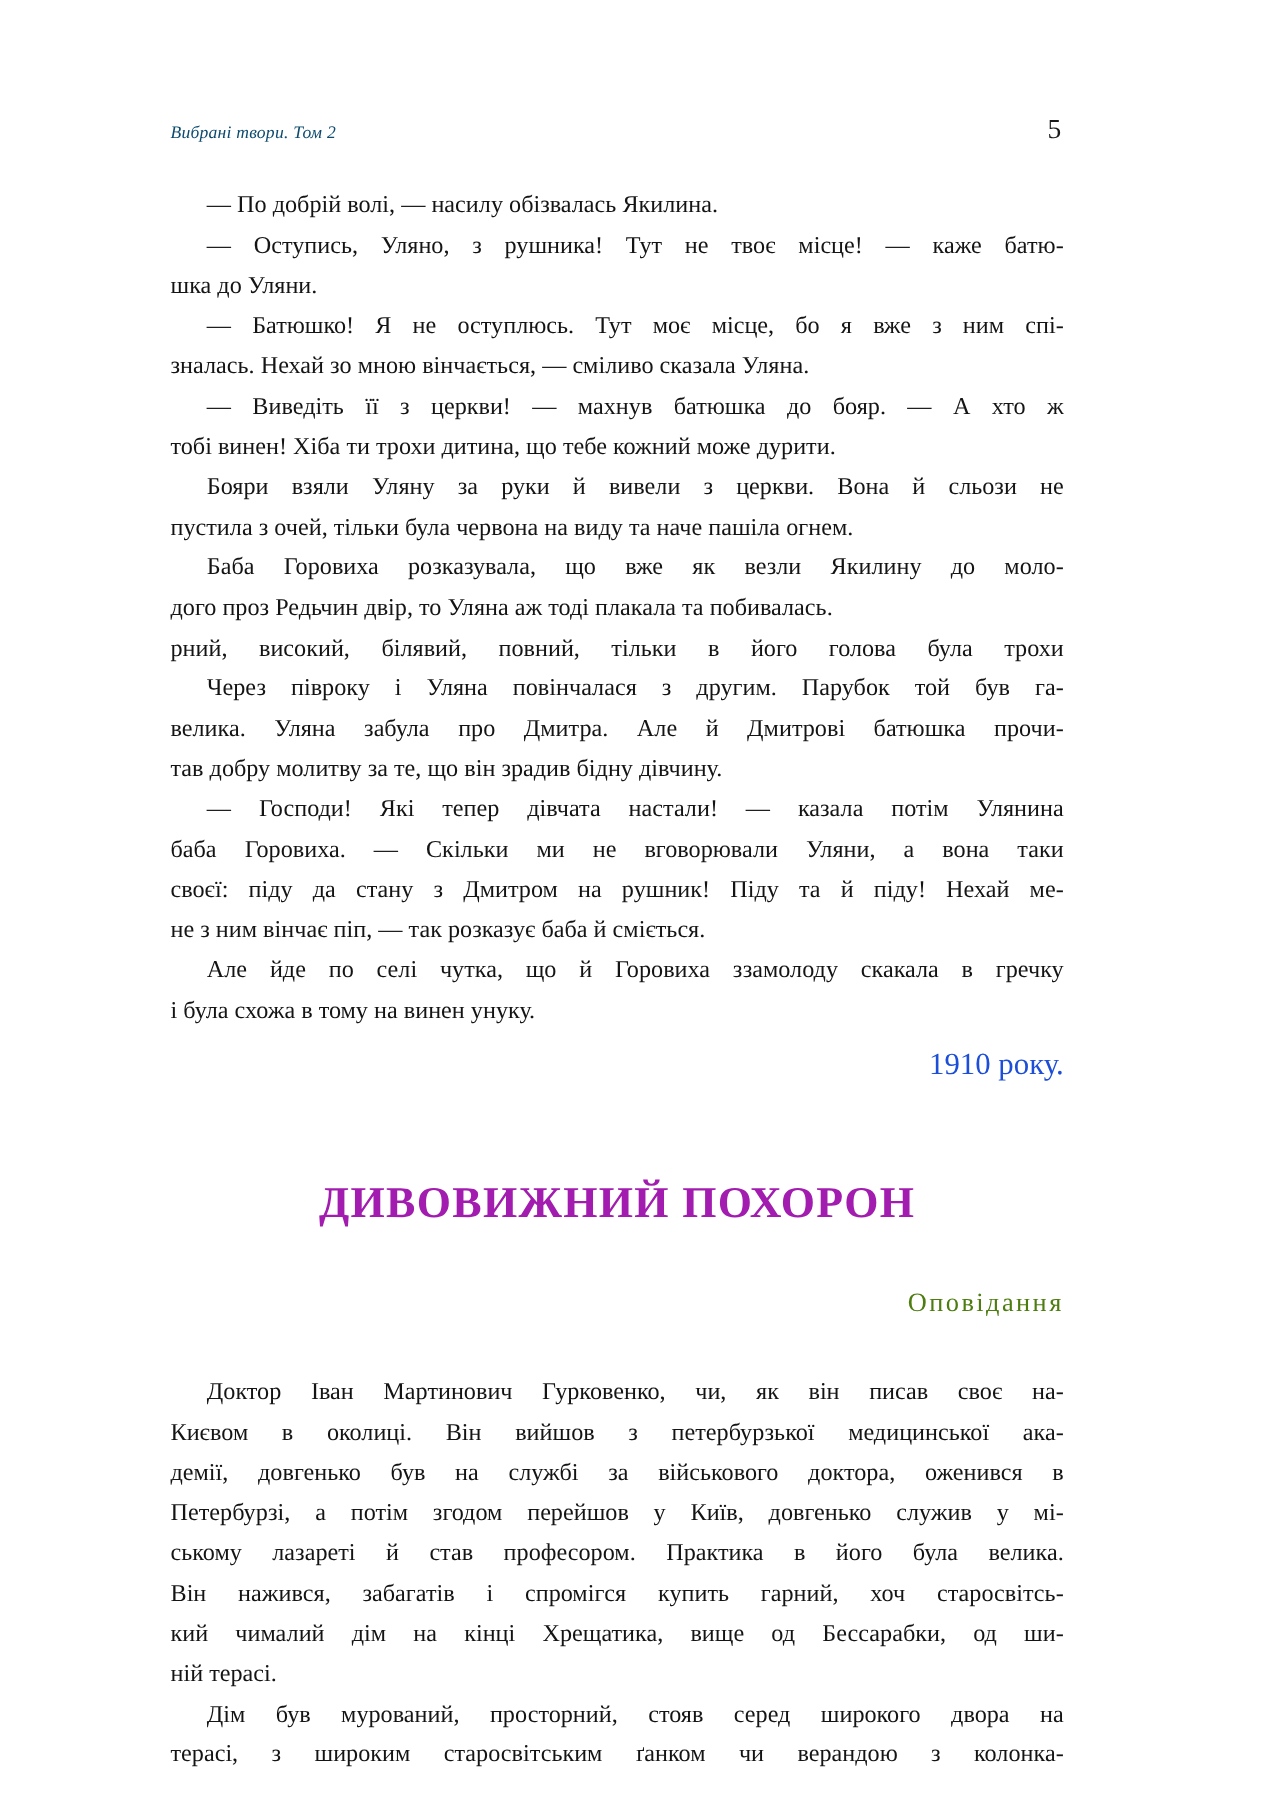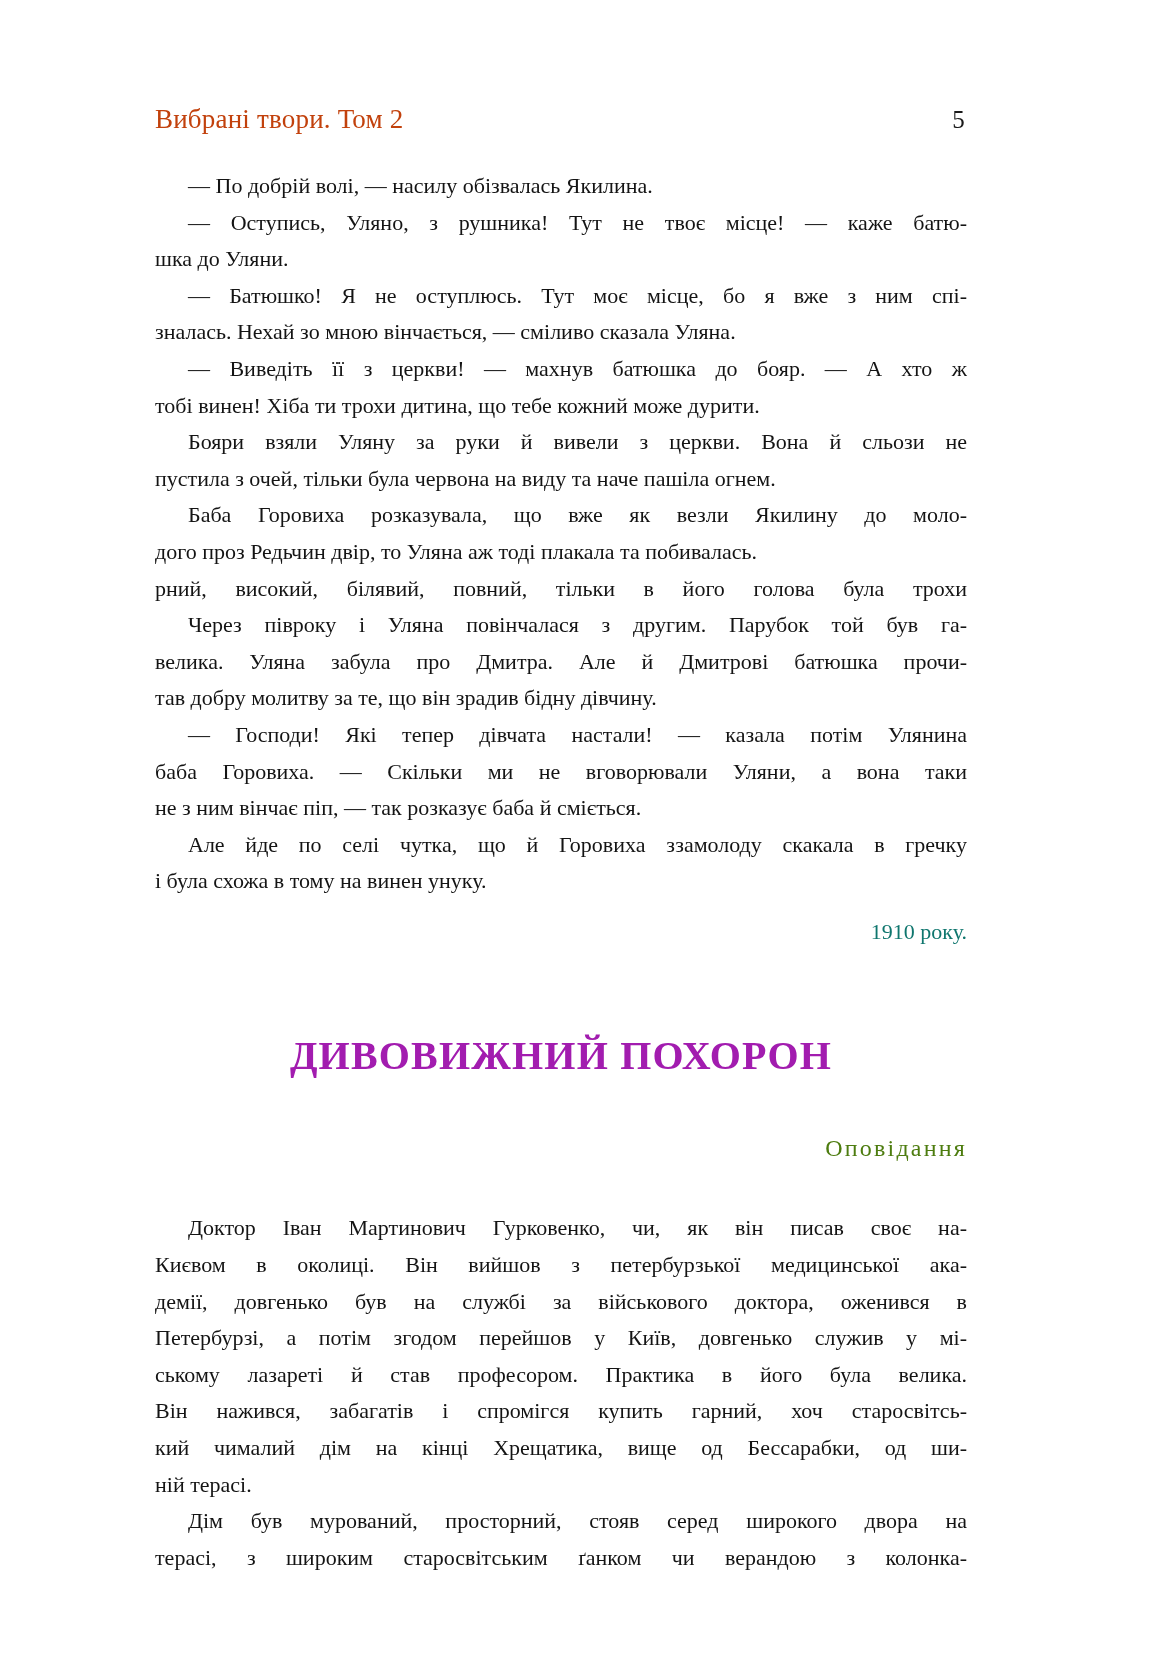--- a/index.html
+++ b/index.html
@@ -29,23 +29,24 @@
     position: absolute;
     left: 155px;
     top: 104px;
     width: 810px;
     height: 34px;
     display: flex;
     align-items: baseline;
     justify-content: space-between;
   }
   .running-head-title {
-    font-size: 27px;
+    font-style: italic;
+    font-size: 16px;
     letter-spacing: 0.2px;
-    color: #c2410c;
+    color: #0c4a6e;
     white-space: nowrap;
   }
   .running-head-folio {
     font-size: 25px;
     color: #1a1a1a;
     letter-spacing: 0.2px;
   }
 
   
   .column {
@@ -72,26 +73,26 @@
     white-space: pre;
   }
   .para .ln.last {
     text-align-last: left;
   }
   .para .ln.indent {
     text-indent: 0;
   }
 
   .date-line {
-    font-size: 22px;
+    font-size: 28px;
     line-height: 36.6px;
     text-align: right;
     margin: 0;
     padding-top: 14px;
-    color: #0f766e;
+    color: #1d4ed8;
   }
 
   
   .story-title {
     margin: 0;
     padding-top: 82px;
     text-align: center;
     font-size: 40px;
     font-weight: bold;
     letter-spacing: 1.2px;
@@ -148,20 +149,21 @@
         </p>
         <p class="para">
           <span class="ln">рний, високий, білявий, повний, тільки в його голова була трохи</span>
           <span class="ln indent">  Через півроку і Уляна повінчалася з другим. Парубок той був га-</span>
           <span class="ln">велика. Уляна забула про Дмитра. Але й Дмитрові батюшка прочи-</span>
           <span class="ln last">тав добру молитву за те, що він зрадив бідну дівчину.</span>
         </p>
         <p class="para">
           <span class="ln indent">  — Господи! Які тепер дівчата настали! — казала потім Улянина</span>
           <span class="ln">баба Горовиха. — Скільки ми не вговорювали Уляни, а вона таки</span>
+          <span class="ln">своєї: піду да стану з Дмитром на рушник! Піду та й піду! Нехай ме-</span>
           <span class="ln last">не з ним вінчає піп, — так розказує баба й сміється.</span>
         </p>
         <p class="para">
           <span class="ln indent">  Але йде по селі чутка, що й Горовиха ззамолоду скакала в гречку</span>
           <span class="ln last">і була схожа в тому на винен унуку.</span>
         </p>
       </div>
     <p class="date-line">1910 року.</p>
 
     <h1 class="story-title">ДИВОВИЖНИЙ ПОХОРОН</h1>

